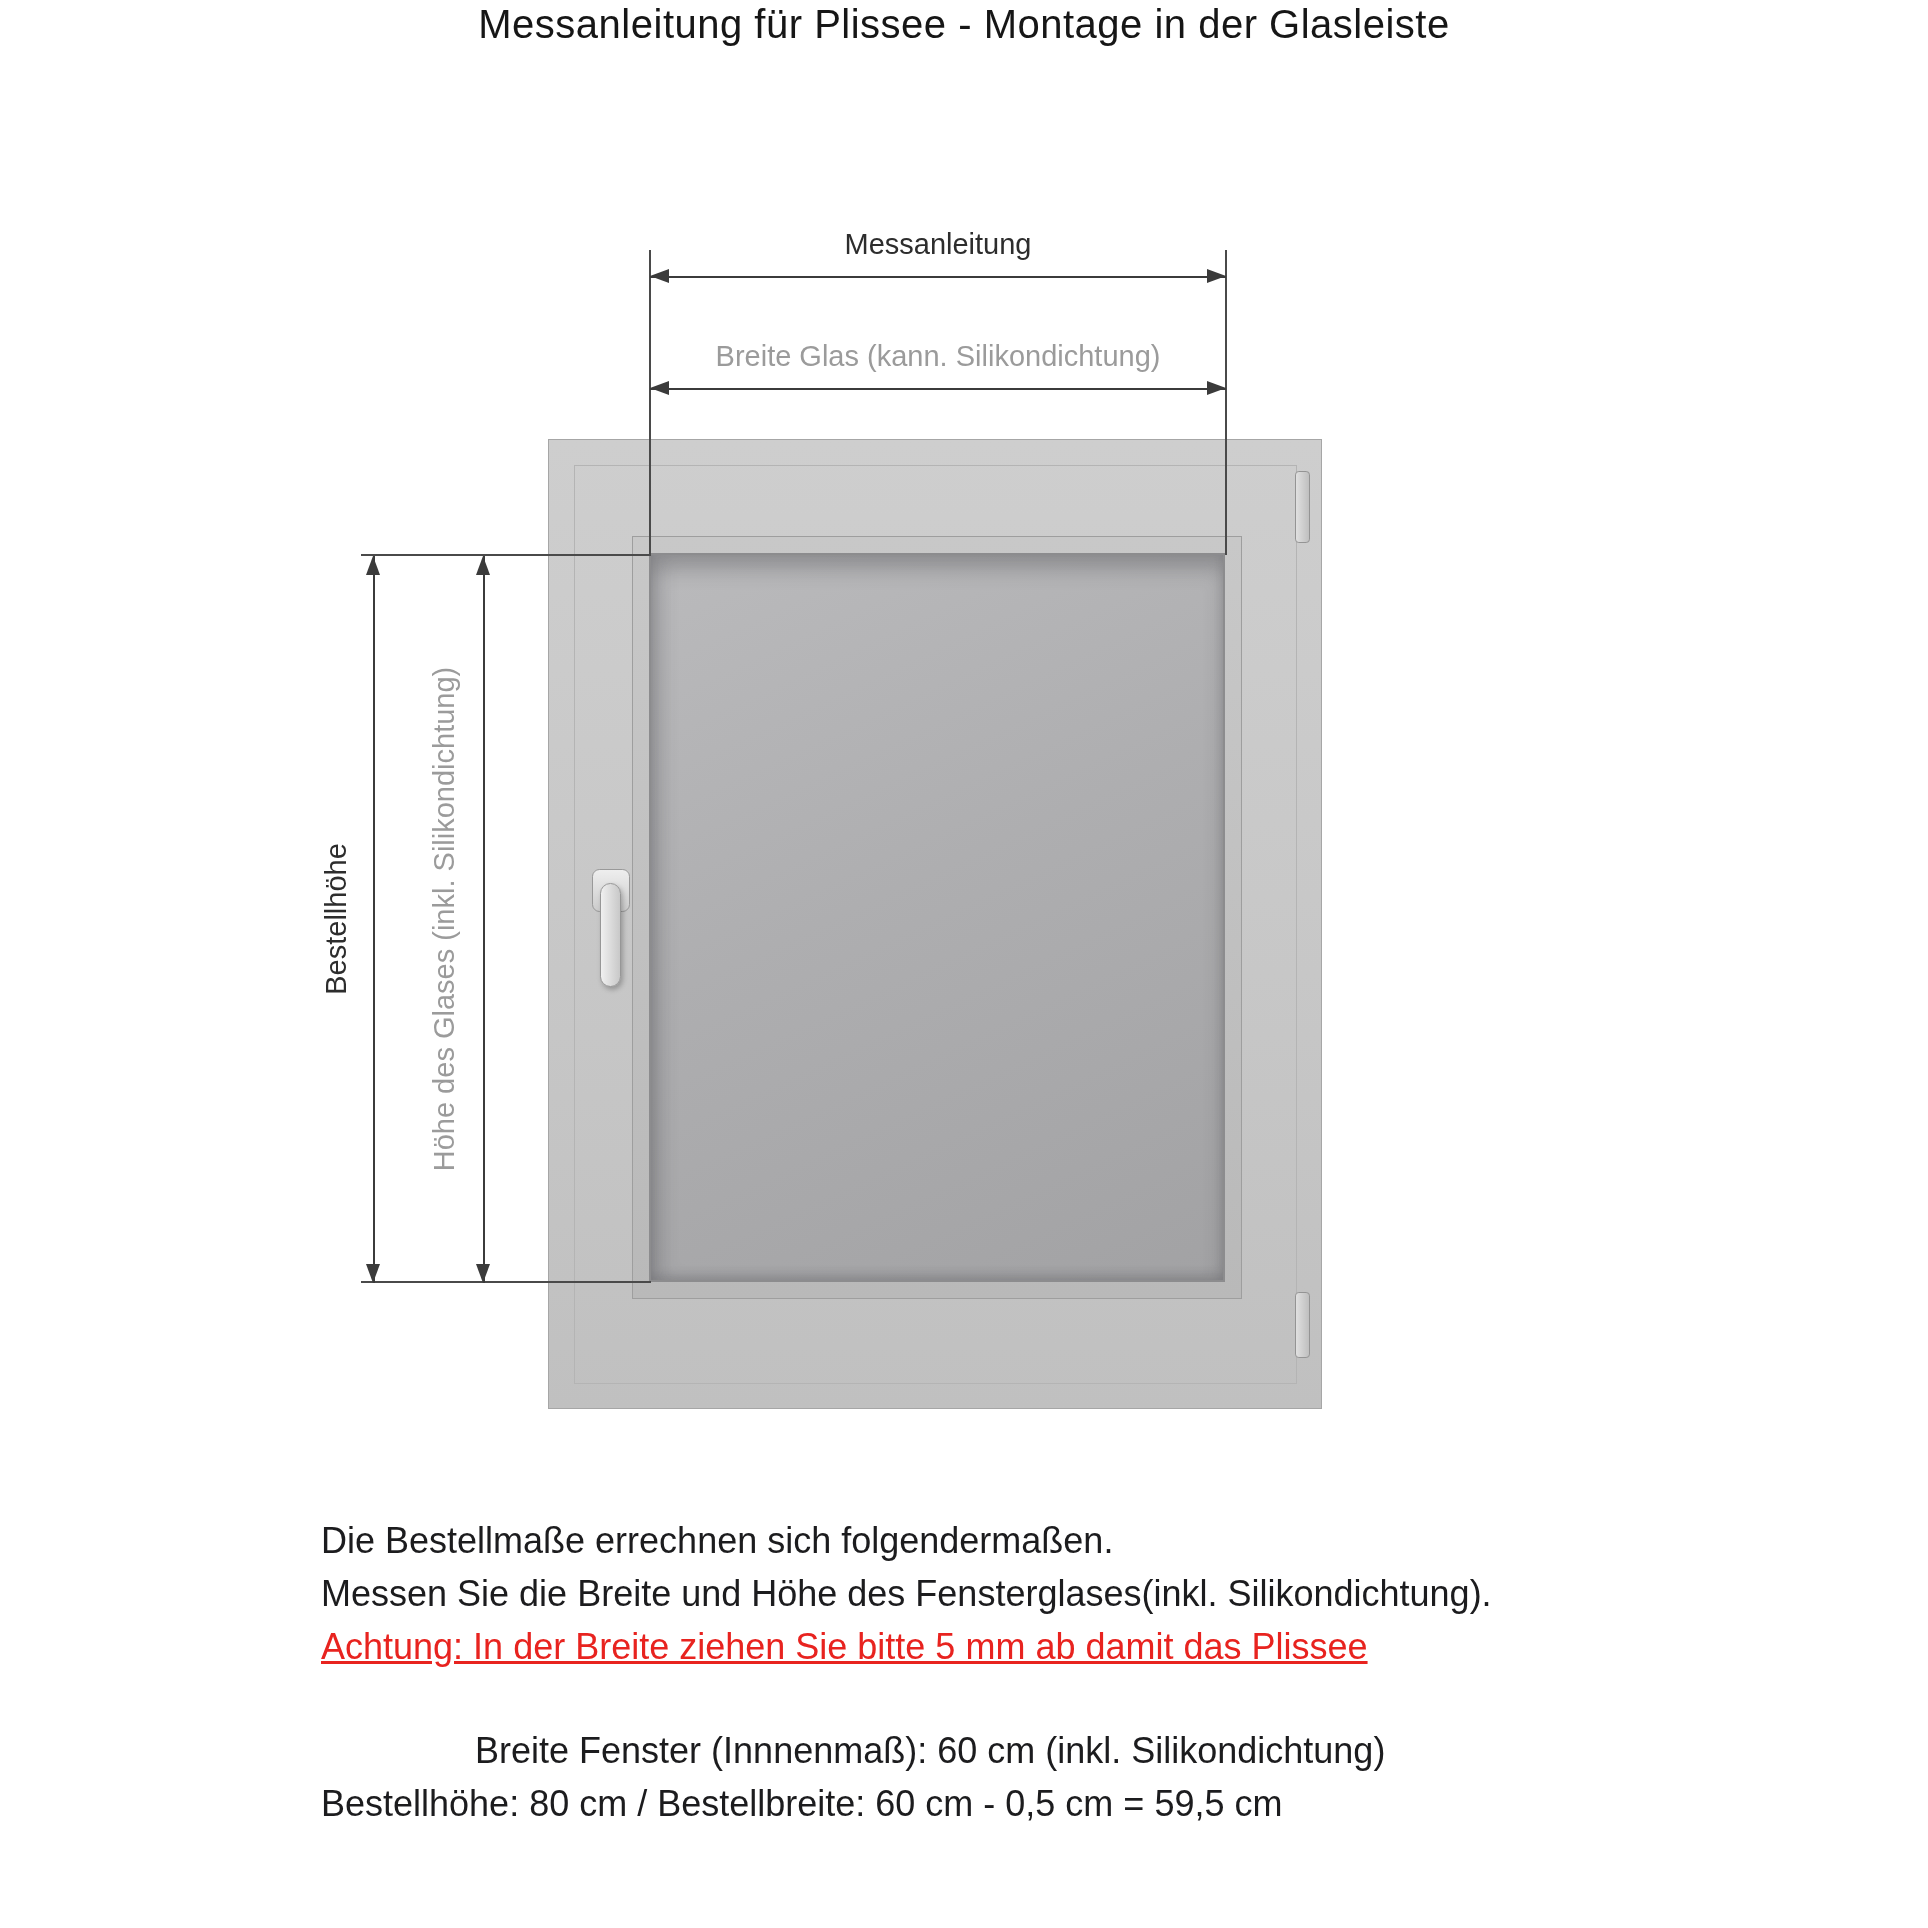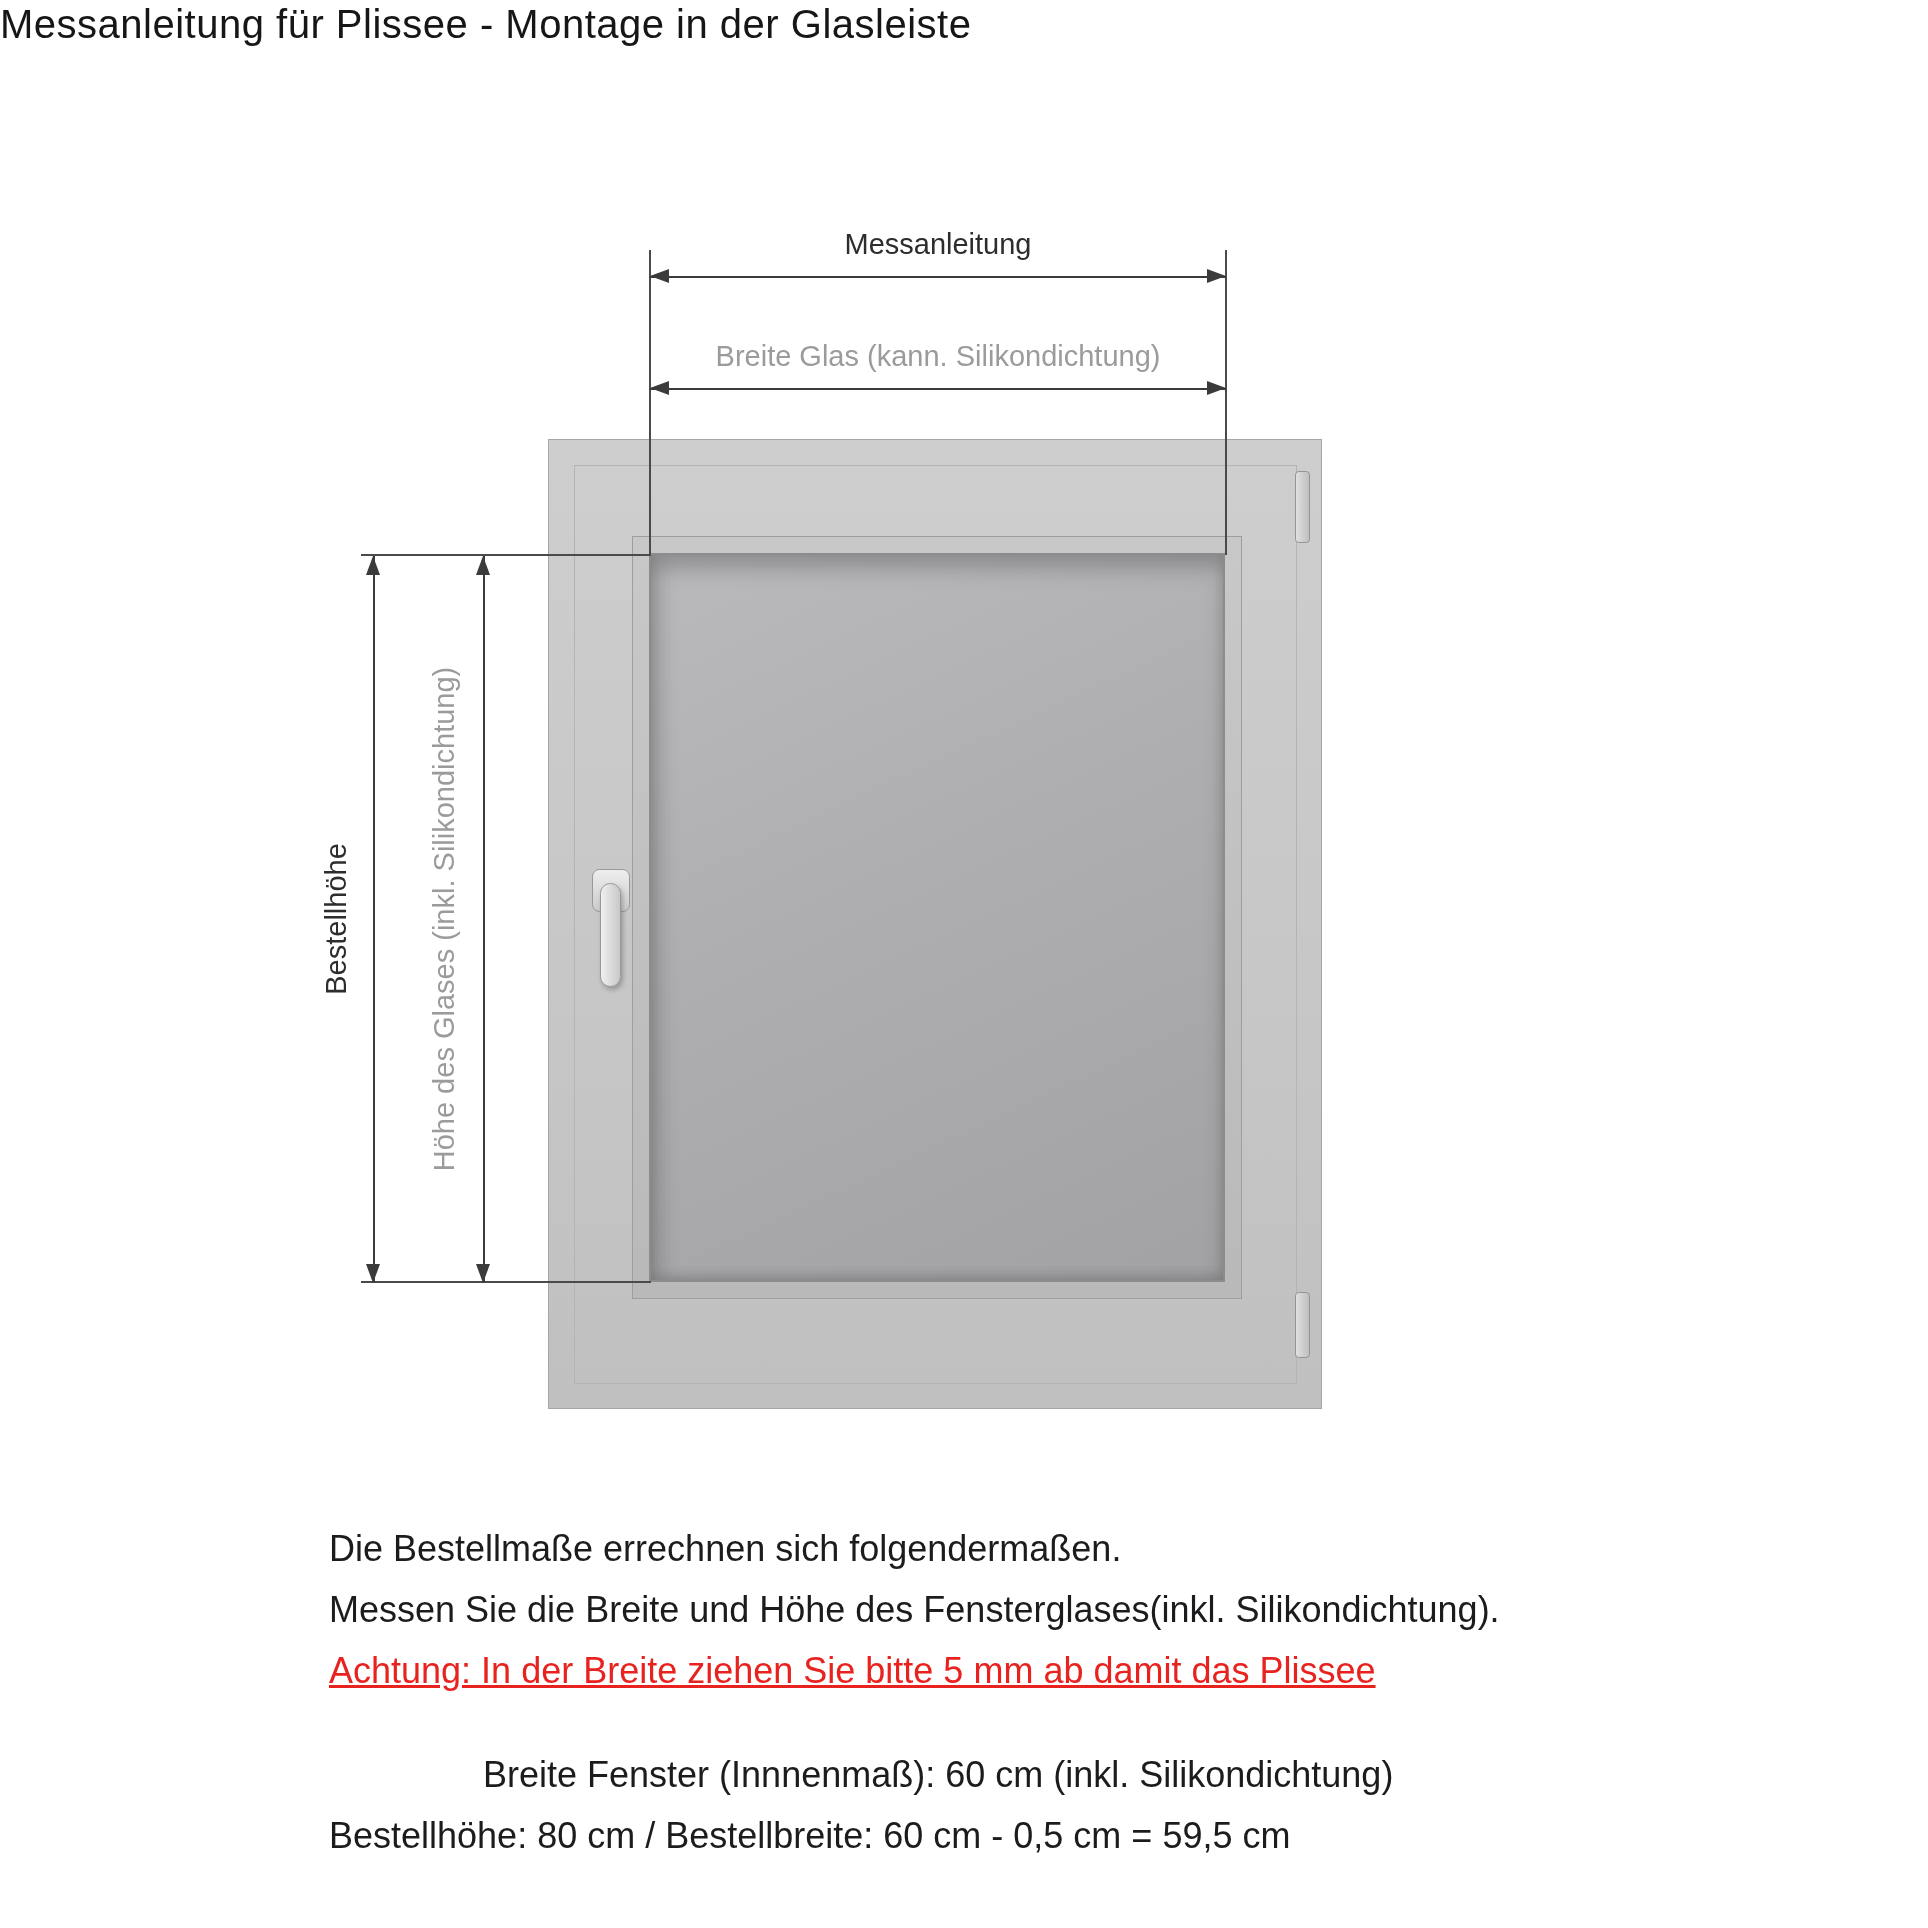--- a/index.html
+++ b/index.html
@@ -8,21 +8,21 @@
     width: 1928px; height: 1928px;
     background: #ffffff;
     font-family: "Liberation Sans", sans-serif;
     color: #1d1d1f;
     position: relative;
     overflow: hidden;
   }
 
   .title {
     position: absolute; top: 1.9px; left: 0; width: 100%;
-    margin: 0; 
+    margin: 0; text-align: center;
     font-size: 40px; font-weight: 400; color: #161616;
     letter-spacing: 0.5px;
   }
 
   
   .window-frame {
     position: absolute; left: 548px; top: 439px; width: 774px; height: 970px;
     background: linear-gradient(180deg, #cecece 0%, #c7c7c7 55%, #c0c0c0 100%);
     border: 1.9px solid #a6a6a6;
     z-index: 1;
@@ -84,21 +84,21 @@
     position: absolute; transform: translate(-50%, -50%) rotate(-90deg);
     white-space: nowrap; font-size: 29px; color: #2d2d2d; z-index: 8;
   }
   .dim-gray { color: var(--dim-gray, #9b9b9b); }
 
   
   .copy {
     position: absolute; left: 321px; top: 1514px;
     font-size: 36px; line-height: 53px; color: #1c1c1e;
   }
-  .copy p { margin: 8px; }
+  .copy p { margin: 0; }
   .warning { color: var(--warning-red, #e8231f); text-decoration: underline; }
   .example-block { margin-top: 51px; }
   .indent { padding-left: 154px; }
 </style>
 </head>
 <body>
 
 <h1 class="title">Messanleitung für Plissee - Montage in der Glasleiste</h1>
 
 <div class="window-frame">

